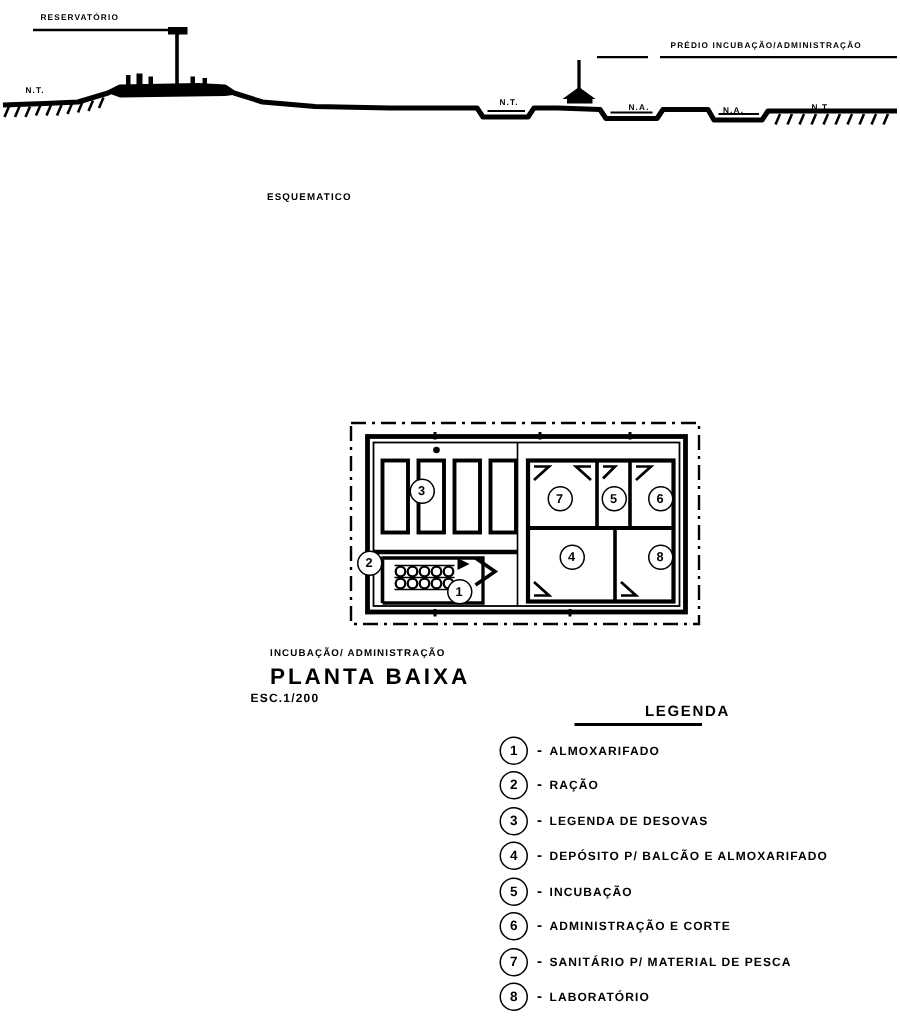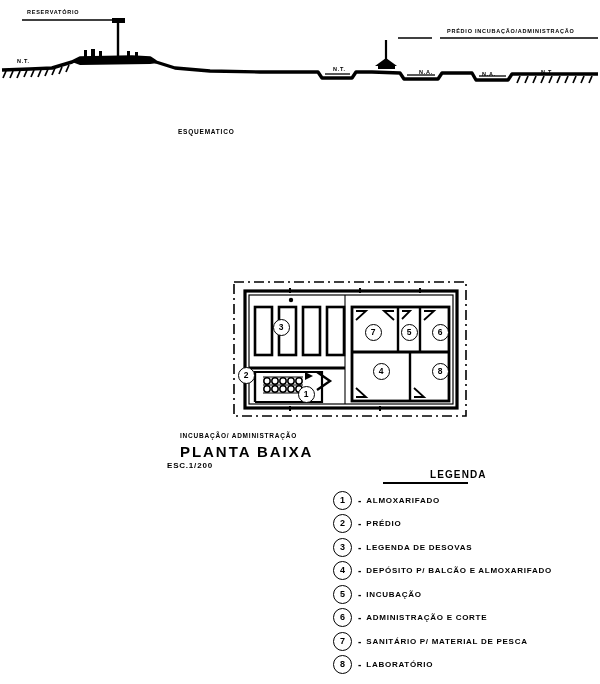--- a/index.html
+++ b/index.html
@@ -307,21 +307,21 @@
   <div class="txt mid" id="legend-title">LEGENDA</div>
   <div id="legend-list">
       <div class="legend-row" style="top: 492px;">
         <span class="legend-num">1</span>
         <span class="legend-dash">-</span>
         <span class="legend-text">ALMOXARIFADO</span>
       </div>
       <div class="legend-row" style="top: 515.5px;">
         <span class="legend-num">2</span>
         <span class="legend-dash">-</span>
-        <span class="legend-text">PRÉDIO</span>
+        <span class="legend-text">RAÇÃO</span>
       </div>
       <div class="legend-row" style="top: 539px;">
         <span class="legend-num">3</span>
         <span class="legend-dash">-</span>
         <span class="legend-text">LEGENDA DE DESOVAS</span>
       </div>
       <div class="legend-row" style="top: 562.5px;">
         <span class="legend-num">4</span>
         <span class="legend-dash">-</span>
         <span class="legend-text">DEPÓSITO P/ BALCÃO E ALMOXARIFADO</span>

